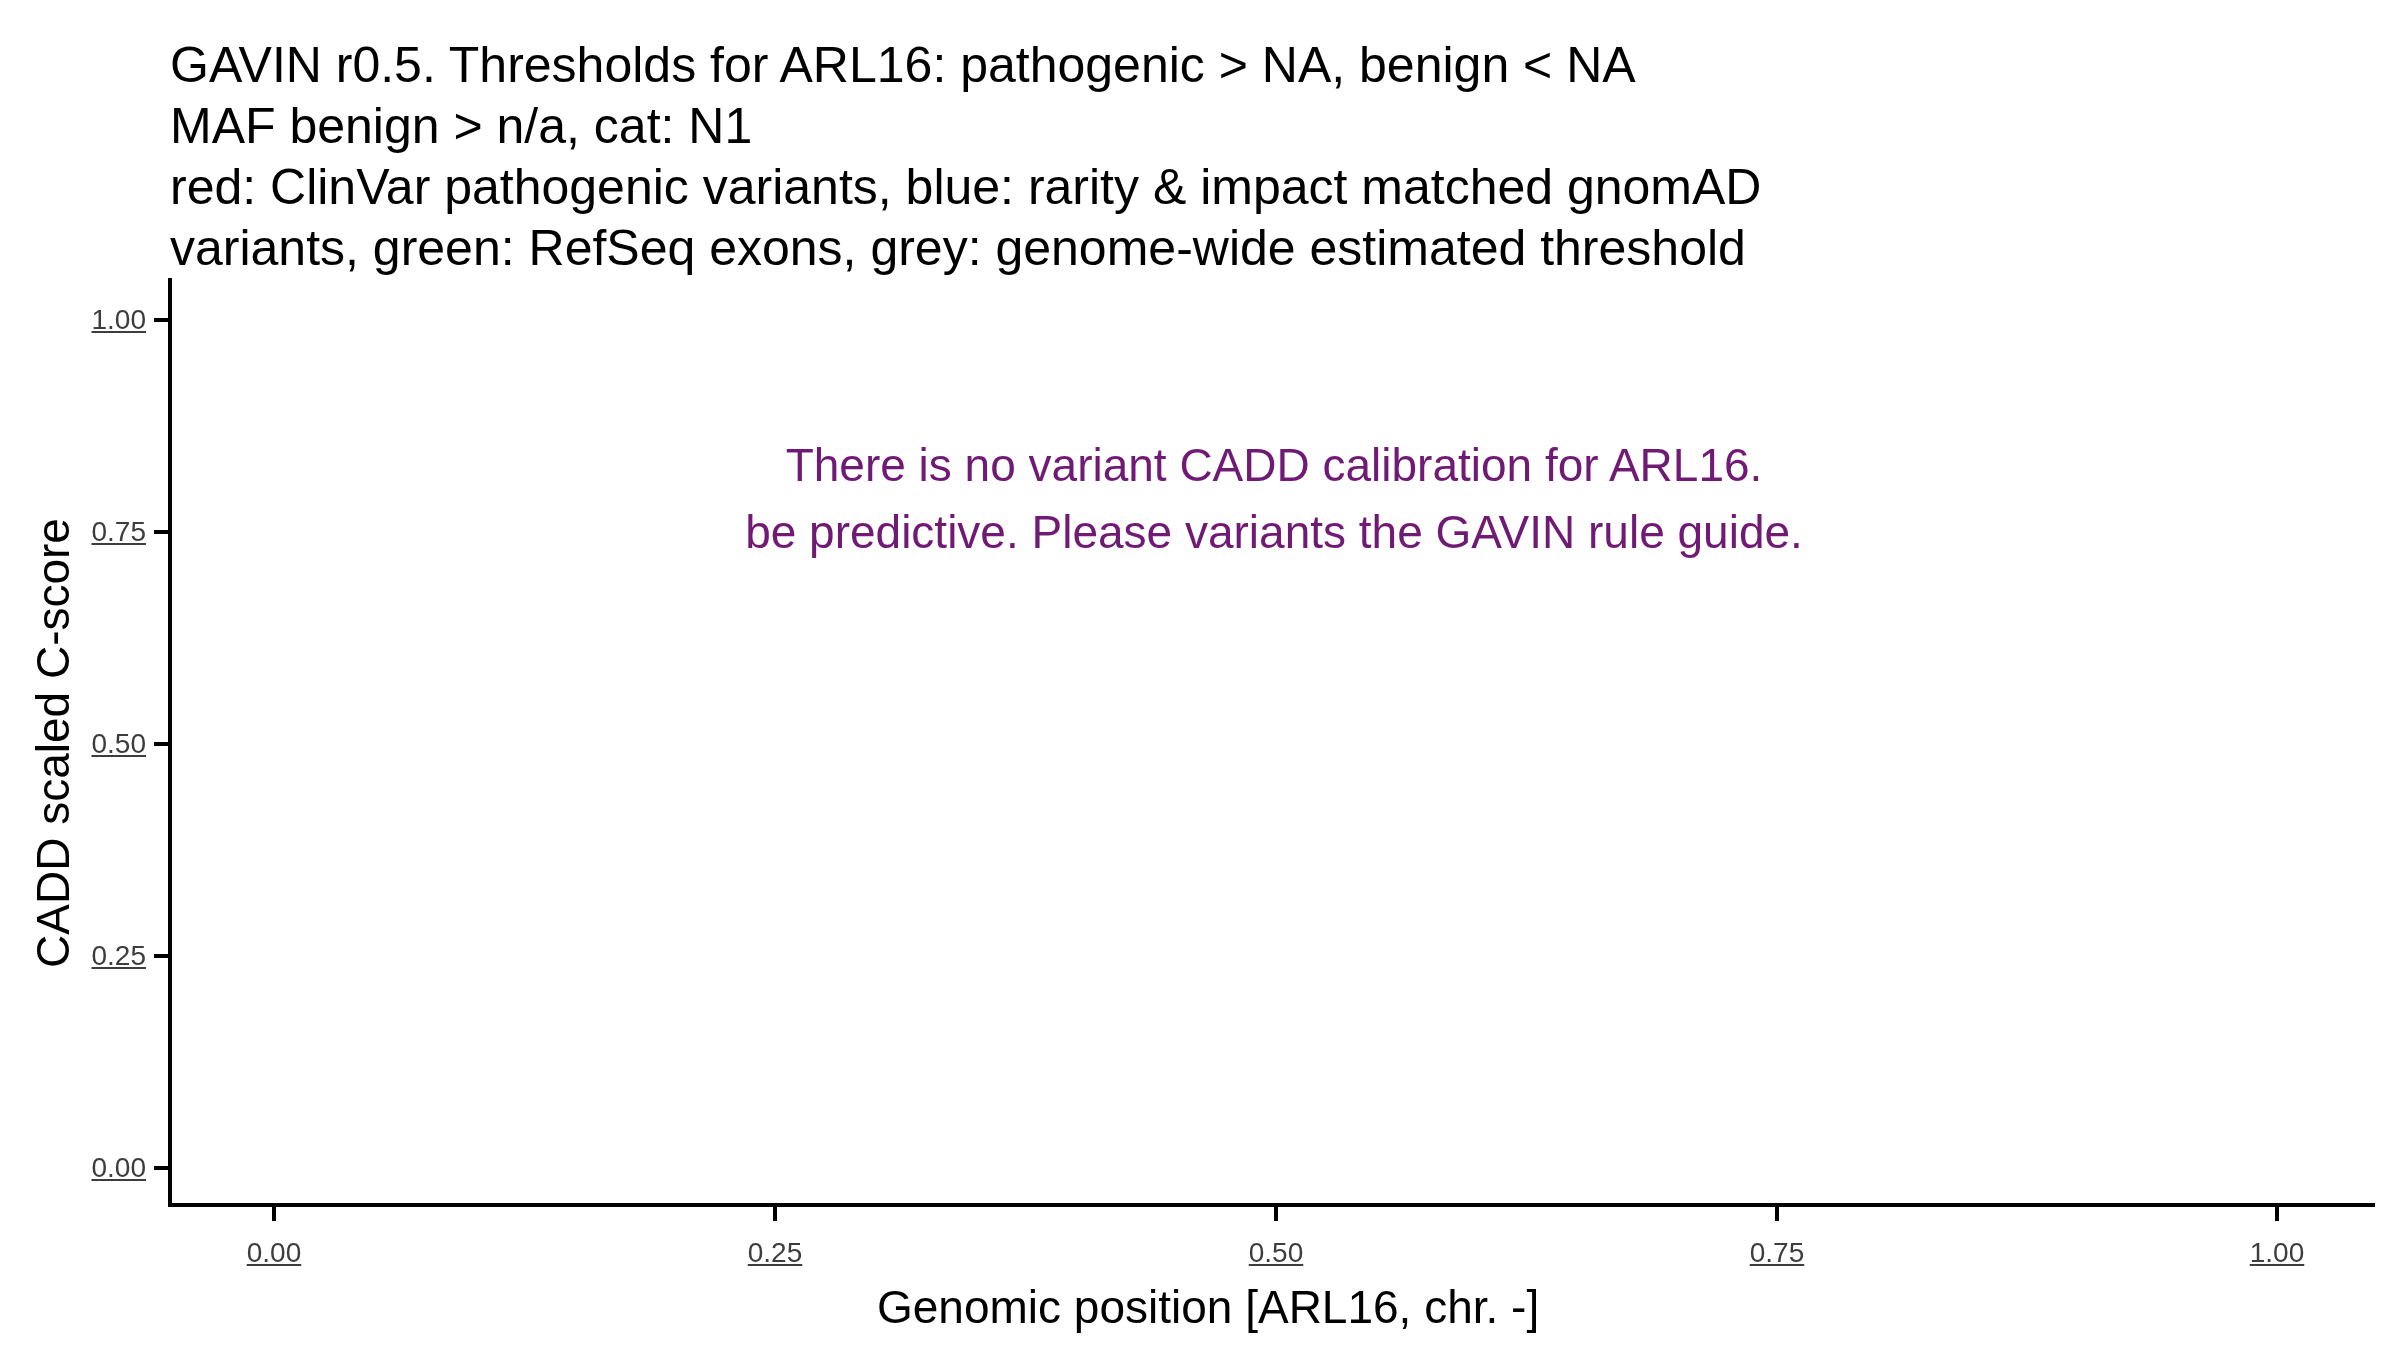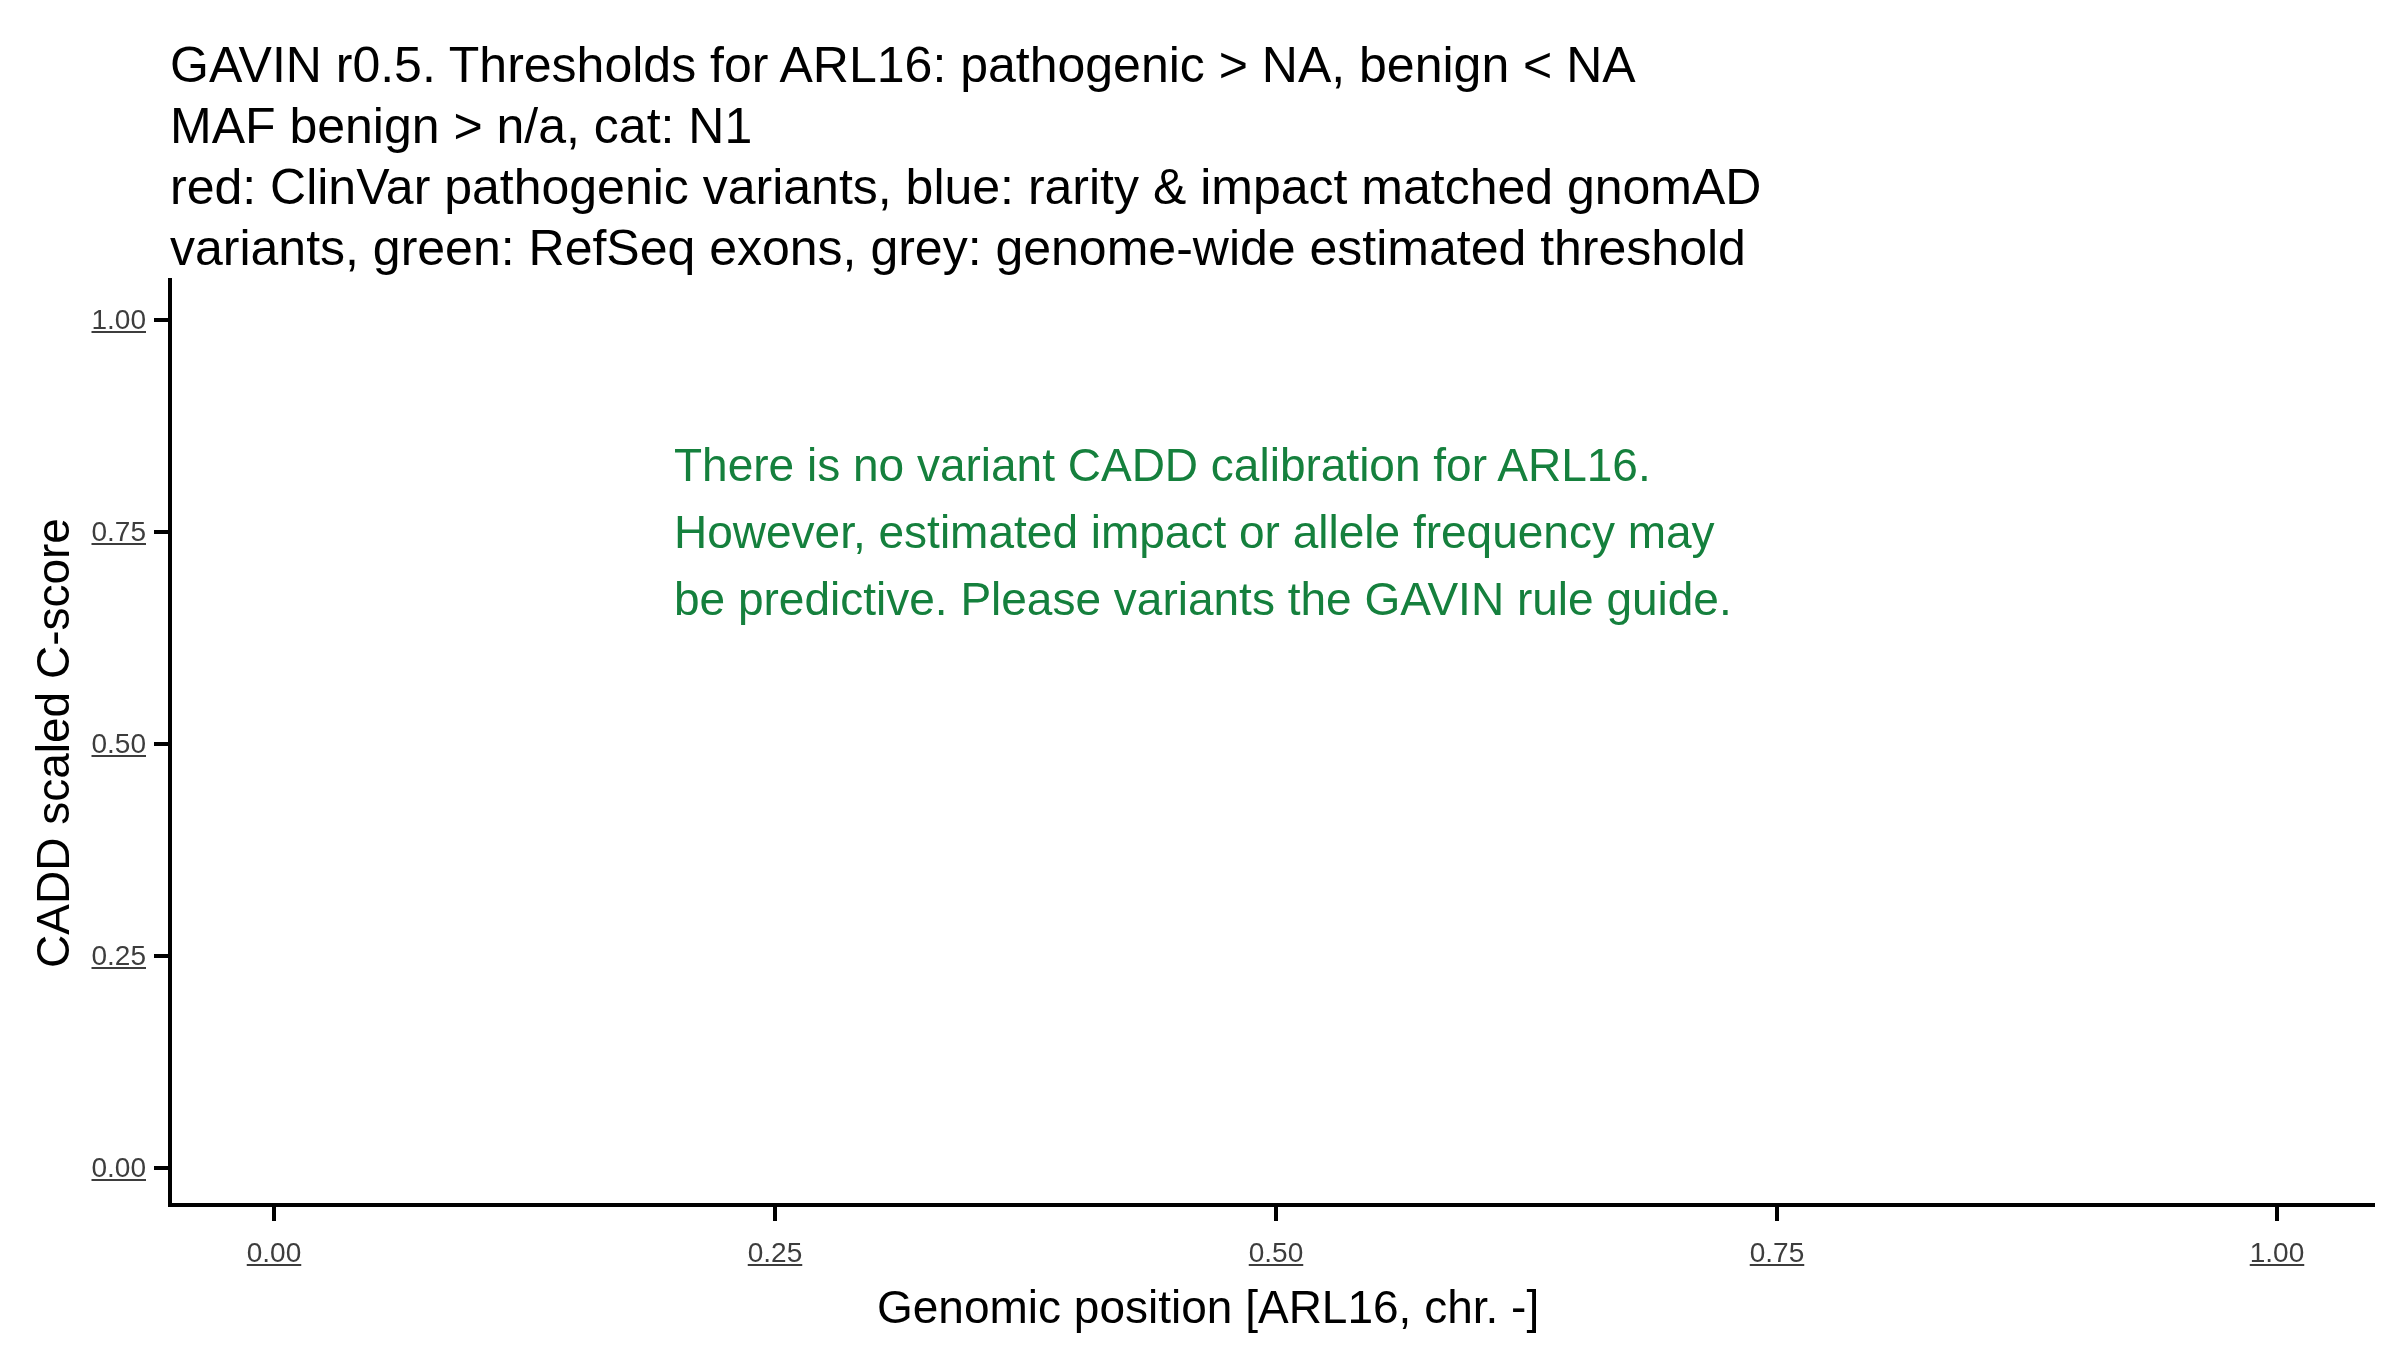--- a/index.html
+++ b/index.html
@@ -38,23 +38,24 @@
     border-left: 4px solid #000000;
     border-bottom: 4px solid #000000;
     background: #FFFFFF;
   }
 
   
   .annotation {
     left: 674px;
     top: 432px;
     width: 1200px;
+    text-align: center;
     font-size: 46px;
     line-height: 67px;
-    color: #15803d;
+    color: #701a75;
   }
 
   
   .tick { background: #000000; }
   .x-tick { top: 1207px; width: 4px; height: 14px; }
   .y-tick { left: 154px; width: 14px; height: 4px; }
 
   
   .tick-label {
     font-size: 28px;
@@ -102,21 +103,20 @@
   <div>GAVIN r0.5. Thresholds for ARL16: pathogenic &gt; NA, benign &lt; NA</div>
   <div>MAF benign &gt; n/a, cat: N1</div>
   <div>red: ClinVar pathogenic variants, blue: rarity &amp; impact matched gnomAD</div>
   <div>variants, green: RefSeq exons, grey: genome-wide estimated threshold</div>
 </div>
 
 <div class="abs panel"></div>
 
 <div class="abs annotation">
   <div>There is no variant CADD calibration for ARL16.</div>
-  <div>However, estimated impact or allele frequency may</div>
   <div>be predictive. Please variants the GAVIN rule guide.</div>
 </div>
 
 <div class="abs tick x-tick" style="left:272px"></div>
 <div class="abs tick x-tick" style="left:773px"></div>
 <div class="abs tick x-tick" style="left:1274px"></div>
 <div class="abs tick x-tick" style="left:1775px"></div>
 <div class="abs tick x-tick" style="left:2275px"></div>
 
 <div class="abs tick-label x-tick-label" style="left:194px">0.00</div>

